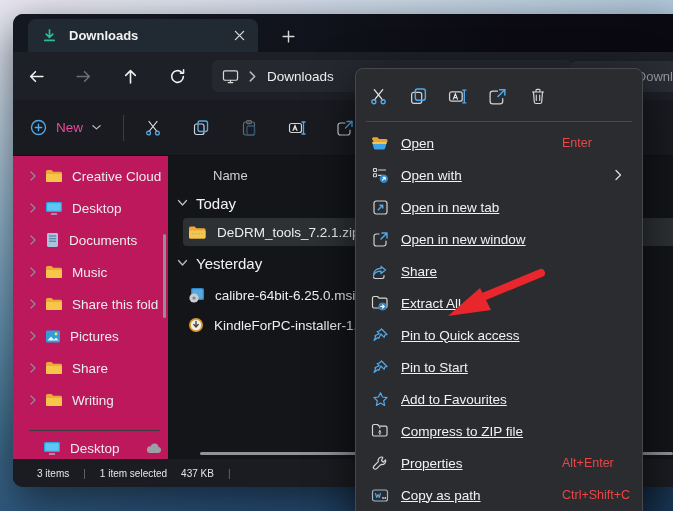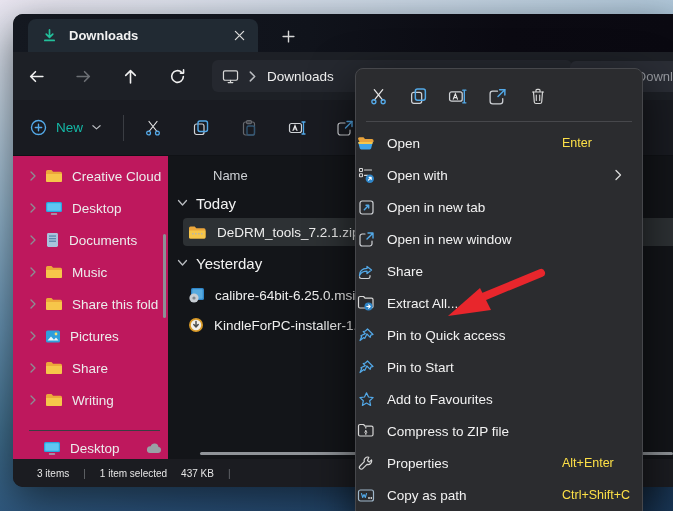--- a/index.html
+++ b/index.html
@@ -28,21 +28,21 @@
   .toolbar{position:absolute;left:0;top:38px;right:0;height:48px;background:#1d2026;display:flex;align-items:center;}
   .navbtn{width:34px;height:32px;display:flex;align-items:center;justify-content:center;border-radius:5px;flex:0 0 auto}
   .navbtn.b1{margin-left:6px}.navbtn.sp{margin-left:13px}
   .addressbar{position:absolute;left:199px;top:8px;width:360px;height:32px;background:#25282f;border-radius:6px;display:flex;align-items:center;padding:0 10px;box-sizing:border-box;}
   .addr-loc{color:#f0f0f0;font-size:13.5px;margin-left:10px}
   .searchbar{position:absolute;left:557px;top:9px;width:150px;height:31px;background:#2a2d35;border-radius:6px;display:flex;align-items:center;padding-left:22px;box-sizing:border-box;}
   .search-ph{color:#9a9da3;font-size:13px;white-space:nowrap}
   
   .commandbar{position:absolute;left:0;top:86px;right:0;height:55px;background:#191b21;border-bottom:1px solid #101216;display:flex;align-items:center;}
   .newbtn{display:flex;align-items:center;gap:9px;height:34px;padding:0 10px 0 9px;margin-left:8px;border-radius:5px;}
-  .new-label{color:#14b8a6;font-size:13.5px}
+  .new-label{color:#ec4899;font-size:13.5px}
   .cmd-sep{width:1px;height:26px;background:#3a3d43;margin:0 10px 0 12px}
   .cmdbtn{width:38px;height:34px;display:flex;align-items:center;justify-content:center;border-radius:5px;margin-right:10px}
   .cmdbtn.dim{opacity:.42}
   
   .main{position:absolute;left:0;top:142px;right:0;bottom:28px;overflow:hidden;}
   .sidebar{position:absolute;left:0;top:0;width:155px;bottom:0;background:#be185d;padding-top:4px;box-sizing:border-box;}
   .si{height:32px;display:flex;align-items:center;padding-left:16px;}
   .si-chev{color:#8b8f94;margin-right:8px;flex:0 0 auto}
   .si-label{color:#ececec;font-size:13.5px;margin-left:9px;white-space:nowrap;overflow:hidden}
   .side-div{height:1px;background:#3a3d42;margin:14px 8px 0 16px}
@@ -62,24 +62,24 @@
   .sdiv{color:#6a6d72}
   
   .cmenu{
     position:absolute;left:355px;top:68px;width:288px;height:460px;
     background:#2b2c2f;border:1px solid #46474b;border-radius:8px;box-sizing:border-box;
     box-shadow:0 14px 45px rgba(0,0,0,.65);padding-top:5px;
   }
   .qrow{height:44px;display:flex;align-items:center;padding-left:2px;}
   .qbtn{width:40px;height:38px;display:flex;align-items:center;justify-content:center;border-radius:5px}
   .menu-sep{height:1px;background:#47484c;margin:3px 10px 5px 10px}
-  .mi{height:32px;display:flex;align-items:center;position:relative;color:#f2f2f2;font-size:13.5px;}
+  .mi{height:32px;display:flex;align-items:center;padding-left:14px;position:relative;color:#f2f2f2;font-size:13.5px;text-decoration:underline;}
   .mi .ic{width:20px;display:flex;justify-content:center;flex:0 0 auto}
   .mi .lbl{margin-left:11px;white-space:nowrap}
-  .mi .sc{position:absolute;left:206px;color:#fde047;font-size:12.5px}
+  .mi .sc{position:absolute;left:206px;color:#ef4444;font-size:12.5px}
   .mi .sub{position:absolute;left:258px;color:#d9d9d9}
   
   .red-arrow{position:absolute;left:438px;top:266px;pointer-events:none}
 </style>
 </head>
 <body>
 
 <div class="window">
 
   <div class="tabbar">

